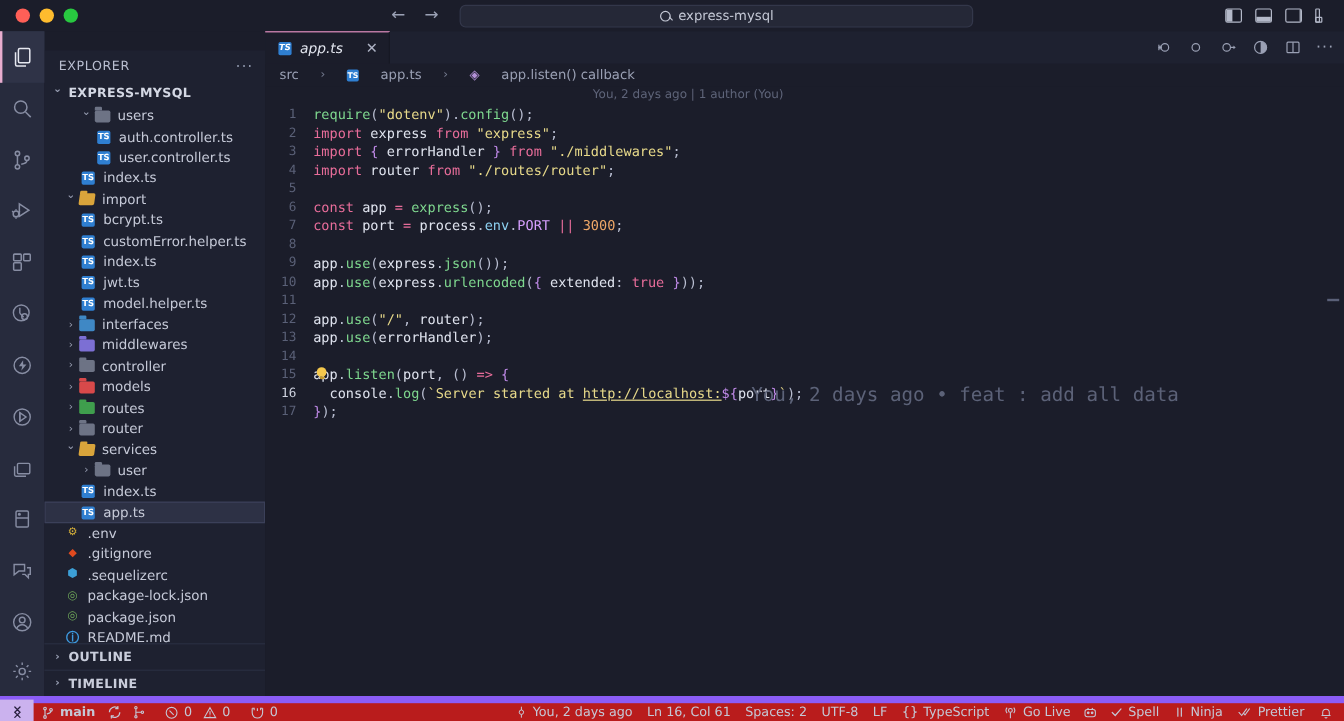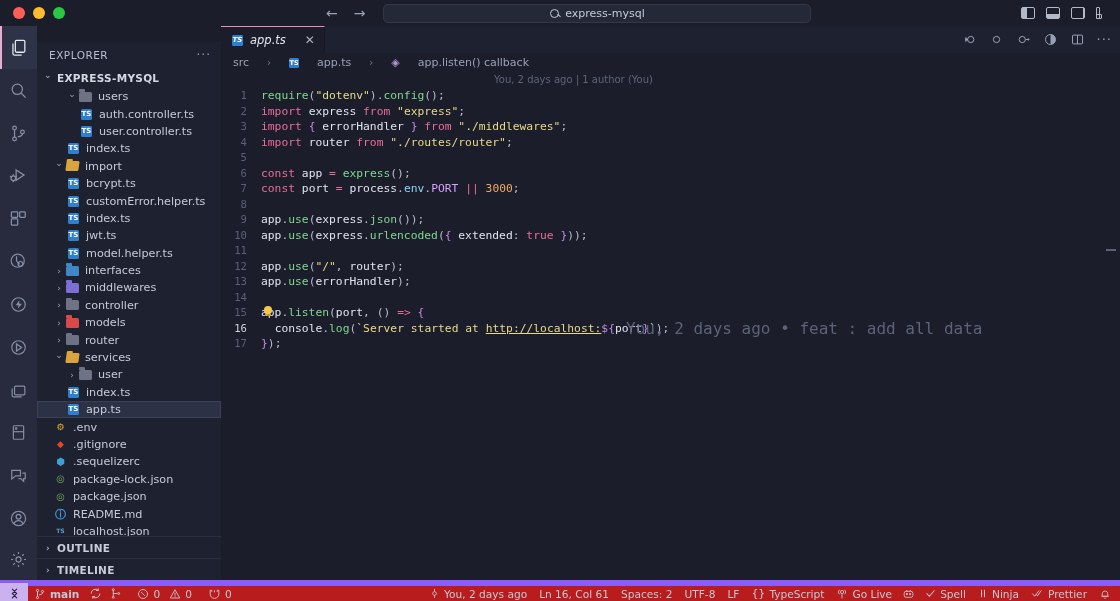--- a/index.html
+++ b/index.html
@@ -466,20 +466,27 @@
                 <span class="fold gray"></span>
               </span>
               <span>controller</span>
             </div>
             <div class="row indent-1">
               <span class="chev closed"></span>
               <span class="ico">
                 <span class="fold red"></span>
               </span>
               <span>models</span>
+            </div>
+            <div class="row indent-1">
+              <span class="chev closed"></span>
+              <span class="ico">
+                <span class="fold green"></span>
+              </span>
+              <span>routes</span>
             </div>
             <div class="row indent-1">
               <span class="chev closed"></span>
               <span class="ico">
                 <span class="fold gray"></span>
               </span>
               <span>router</span>
             </div>
             <div class="row indent-1">
               <span class="chev open"></span>

